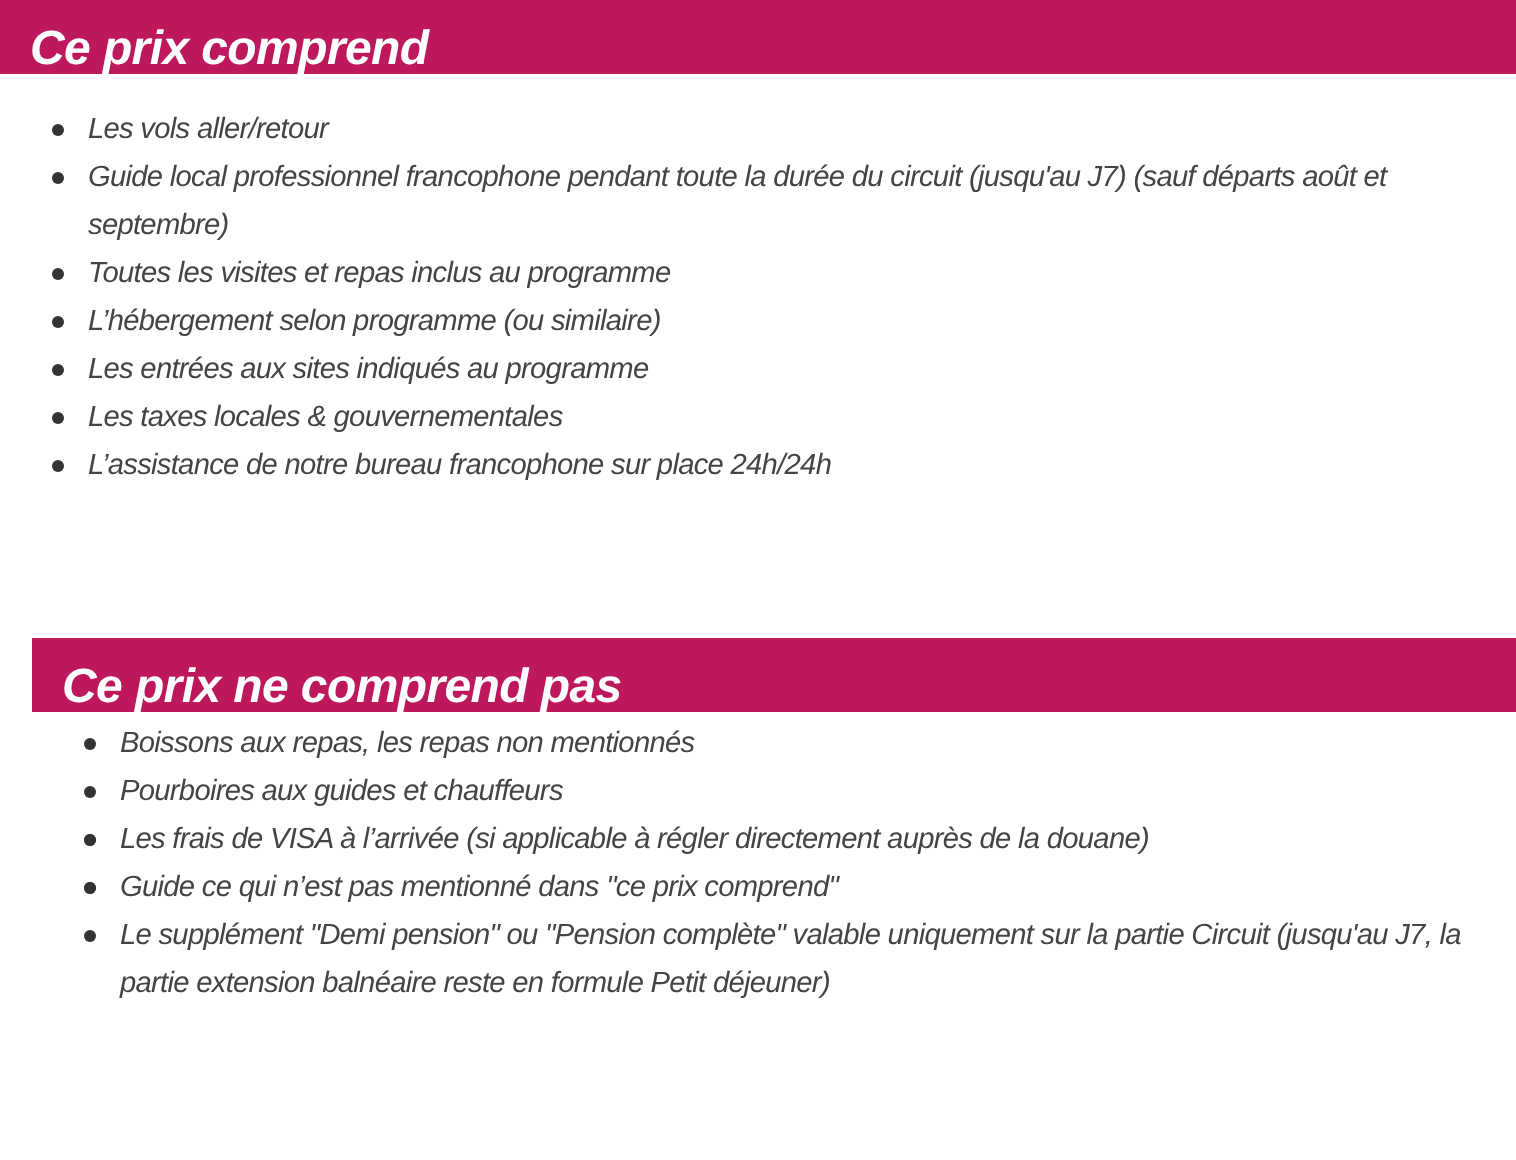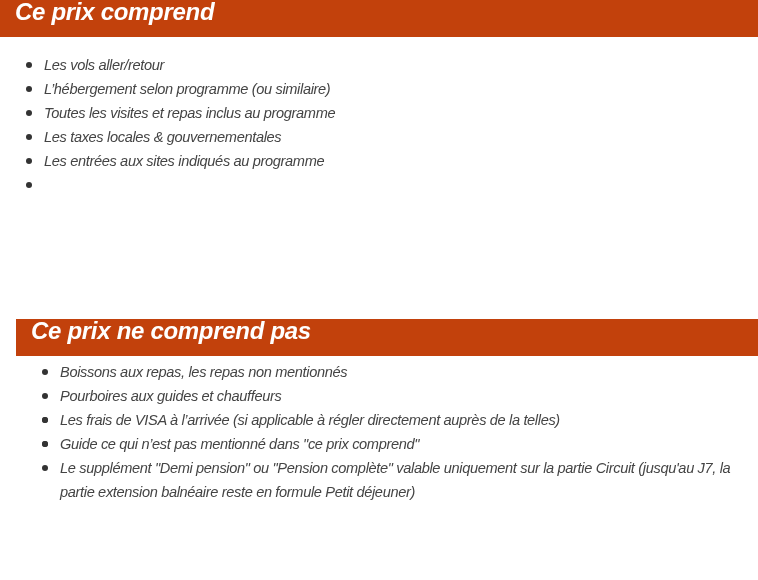--- a/index.html
+++ b/index.html
@@ -9,24 +9,24 @@
     }
     body {
       width: 758px;
       height: 580px;
       overflow: hidden;
       font-family: "Liberation Sans", "DejaVu Sans", sans-serif;
       color: #444444;
       position: relative;
     }
     .section-header {
-      background: #c2410c;
+      background: #be185d;
       height: 37px;
       display: flex;
-      align-items: flex-start;
+      align-items: flex-end;
       padding-left: 15px;
       box-sizing: border-box;
     }
     .section-title {
       color: #ffffff;
       font-style: italic;
       font-weight: bold;
       font-size: 24px;
       letter-spacing: -0.3px;
       margin: 0;
@@ -77,34 +77,35 @@
   </style>
 </head>
 <body>
 
 <section id="section-included">
   <div class="section-header">
     <h2 class="section-title">Ce prix comprend</h2>
   </div>
   <ul class="list">
     <li class="list-item"><span class="bullet"></span><span>Les vols aller/retour</span></li>
+    <li class="list-item"><span class="bullet"></span><span>Guide local professionnel francophone pendant toute la durée du circuit (jusqu'au J7) (sauf départs août et septembre)</span></li>
+    <li class="list-item"><span class="bullet"></span><span>Toutes les visites et repas inclus au programme</span></li>
     <li class="list-item"><span class="bullet"></span><span>L’hébergement selon programme (ou similaire)</span></li>
-    <li class="list-item"><span class="bullet"></span><span>Toutes les visites et repas inclus au programme</span></li>
+    <li class="list-item"><span class="bullet"></span><span>Les entrées aux sites indiqués au programme</span></li>
     <li class="list-item"><span class="bullet"></span><span>Les taxes locales &amp; gouvernementales</span></li>
-    <li class="list-item"><span class="bullet"></span><span>Les entrées aux sites indiqués au programme</span></li>
-    <li class="list-item"><span class="bullet"></span></li>
+    <li class="list-item"><span class="bullet"></span><span>L’assistance de notre bureau francophone sur place 24h/24h</span></li>
   </ul>
 </section>
 
 <section id="section-excluded">
   <div class="section-header">
     <h2 class="section-title">Ce prix ne comprend pas</h2>
   </div>
   <ul class="list">
     <li class="list-item"><span class="bullet"></span><span>Boissons aux repas, les repas non mentionnés</span></li>
     <li class="list-item"><span class="bullet"></span><span>Pourboires aux guides et chauffeurs</span></li>
     <li class="list-item"><span class="bullet"></span></li>
-    <li class="list-item"><span class="bullet"></span><span>Les frais de VISA à l’arrivée (si applicable à régler directement auprès de la telles)</span></li>
+    <li class="list-item"><span class="bullet"></span><span>Les frais de VISA à l’arrivée (si applicable à régler directement auprès de la douane)</span></li>
     <li class="list-item"><span class="bullet"></span></li>
     <li class="list-item"><span class="bullet"></span><span>Guide ce qui n’est pas mentionné dans "ce prix comprend"</span></li>
     <li class="list-item"><span class="bullet"></span><span>Le supplément "Demi pension" ou "Pension complète" valable uniquement sur la partie Circuit (jusqu'au J7, la partie extension balnéaire reste en formule Petit déjeuner)</span></li>
   </ul>
 </section>
 
 </body></html>

